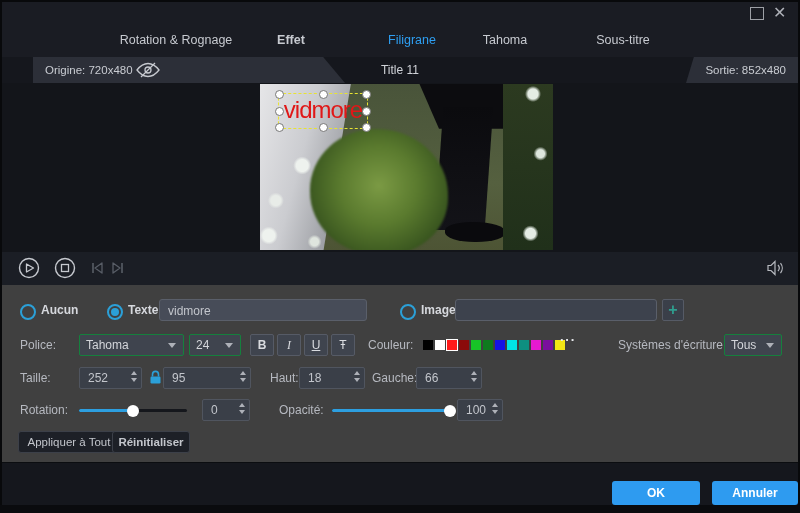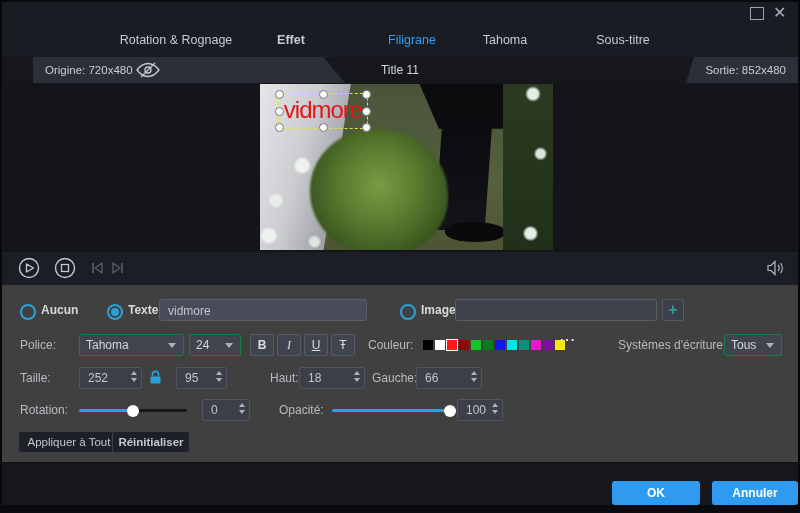--- a/index.html
+++ b/index.html
@@ -223,21 +223,21 @@
           <i class="up"></i>
           <i class="dn"></i>
         </span>
     </div>
     <span class="abs" style="left:147px;top:85px;cursor:pointer;">
       <svg width="13" height="15" viewBox="0 0 13 15">
           <path d="M3.5 6.5V4.4a3 3 0 0 1 6 0v2.1" fill="none" stroke="#2ba0d8" stroke-width="1.6"></path>
           <rect x="1.5" y="6.5" width="10" height="7" rx="1.2" fill="#2ba0d8"></rect>
         </svg>
     </span>
-    <div class="stepper" style="left:174px;top:82px;width:51px;">
+    <div class="stepper" style="left:161px;top:82px;width:88px;">
       <span>95</span>
       <span class="arrows">
           <i class="up"></i>
           <i class="dn"></i>
         </span>
     </div>
     <span class="lab" style="left:268px;top:82px;">Haut:</span>
     <div class="stepper" style="left:297px;top:82px;width:66px;">
       <span>18</span>
       <span class="arrows">

